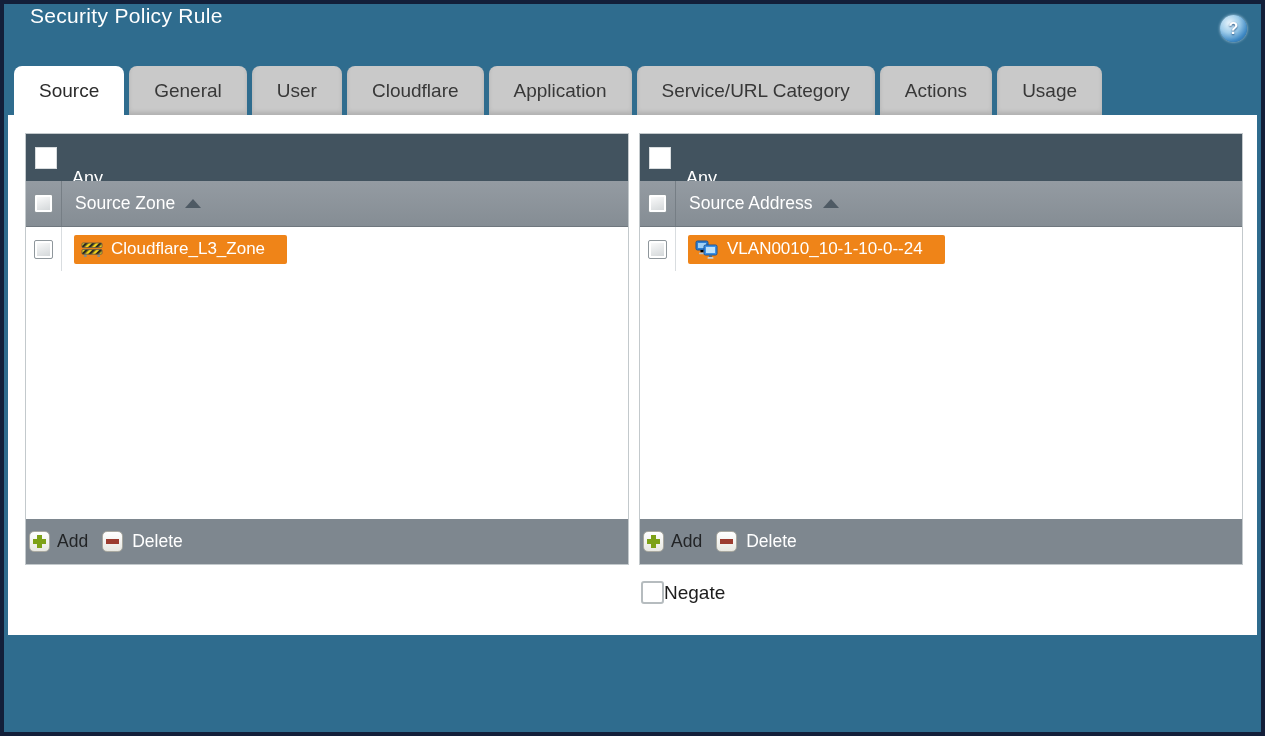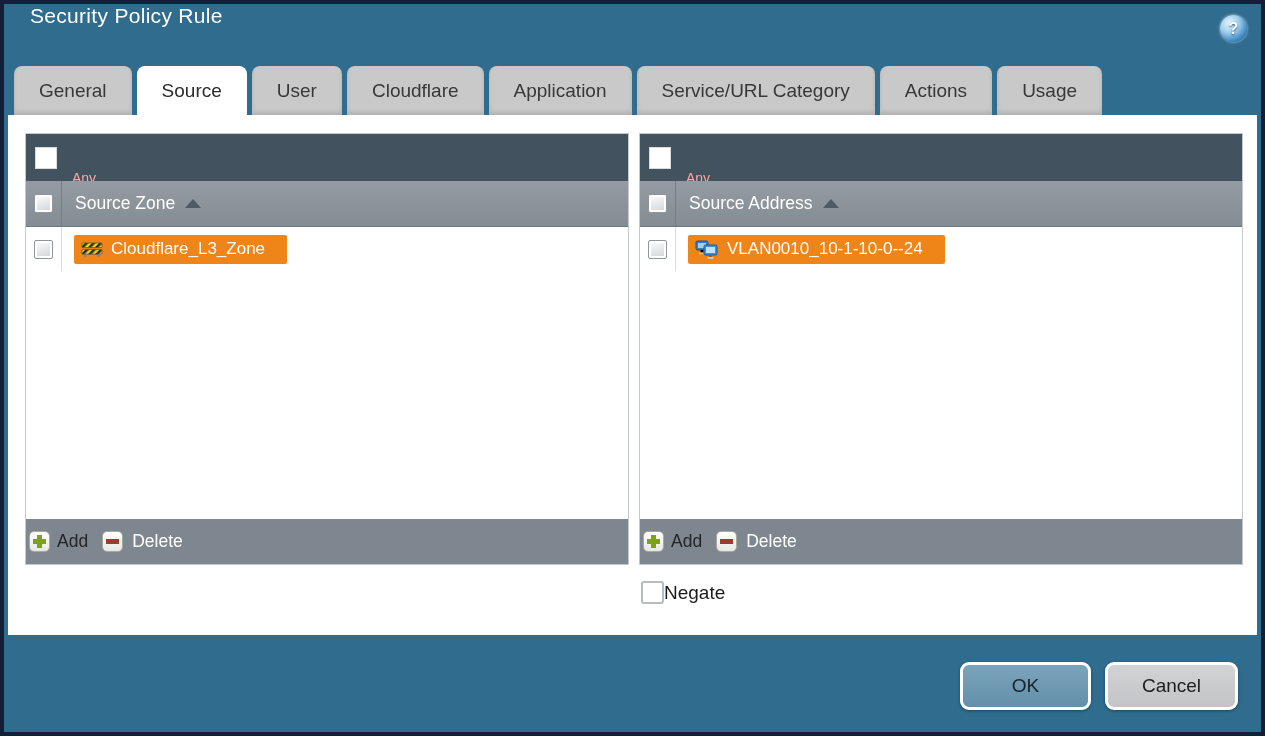--- a/index.html
+++ b/index.html
@@ -58,21 +58,21 @@
     background:#ffffff;
   }
   .any-header {
     height:47px; background:#42535f;
     display:flex; align-items:center; flex:none;
   }
   .cb-solid {
     width:22px; height:22px; background:#ffffff;
     border:1px solid #d8dcde; margin-left:9px; flex:none; cursor:pointer;
   }
-  .any-label { color:#fca5a5; font-size:14px; margin-left:15px;margin-top:41px; }
+  .any-label { color:#ffffff; font-size:18px; margin-left:15px;margin-top:41px; }
 
   .col-header {
     height:46px; background:linear-gradient(#949ba2, #858d94);
     display:flex; align-items:center; flex:none;
     border-bottom:1px solid #6f777e;
   }
   .cb-cell {
     width:36px; flex:none; display:flex; align-items:center;
     align-self:stretch; padding-left:8px;
   }
@@ -150,22 +150,22 @@
 
 <div class="dialog">
   <div class="titlebar">
     <span class="title">Security Policy Rule</span>
     <span class="help-btn">
         <span class="qm">?</span>
       </span>
   </div>
 
   <div class="tabs" id="tabs">
+      <div class="tab active">Source</div>
       <div class="tab">General</div>
-      <div class="tab active">Source</div>
       <div class="tab">User</div>
       <div class="tab">Cloudflare</div>
       <div class="tab">Application</div>
       <div class="tab">Service/URL Category</div>
       <div class="tab">Actions</div>
       <div class="tab">Usage</div>
     </div>
 
   <div class="content">
     <div class="panels" id="panels">
@@ -273,17 +273,13 @@
       </span>
     </div>
   </section>
 </div>
     <div class="negate-row">
       <span class="cb-negate"></span>
       <span class="negate-label">Negate</span>
     </div>
   </div>
 
-  <div class="actionbar">
-    <button class="btn btn-ok">OK</button>
-    <button class="btn btn-cancel">Cancel</button>
-  </div>
 </div>
 
 </body></html>

